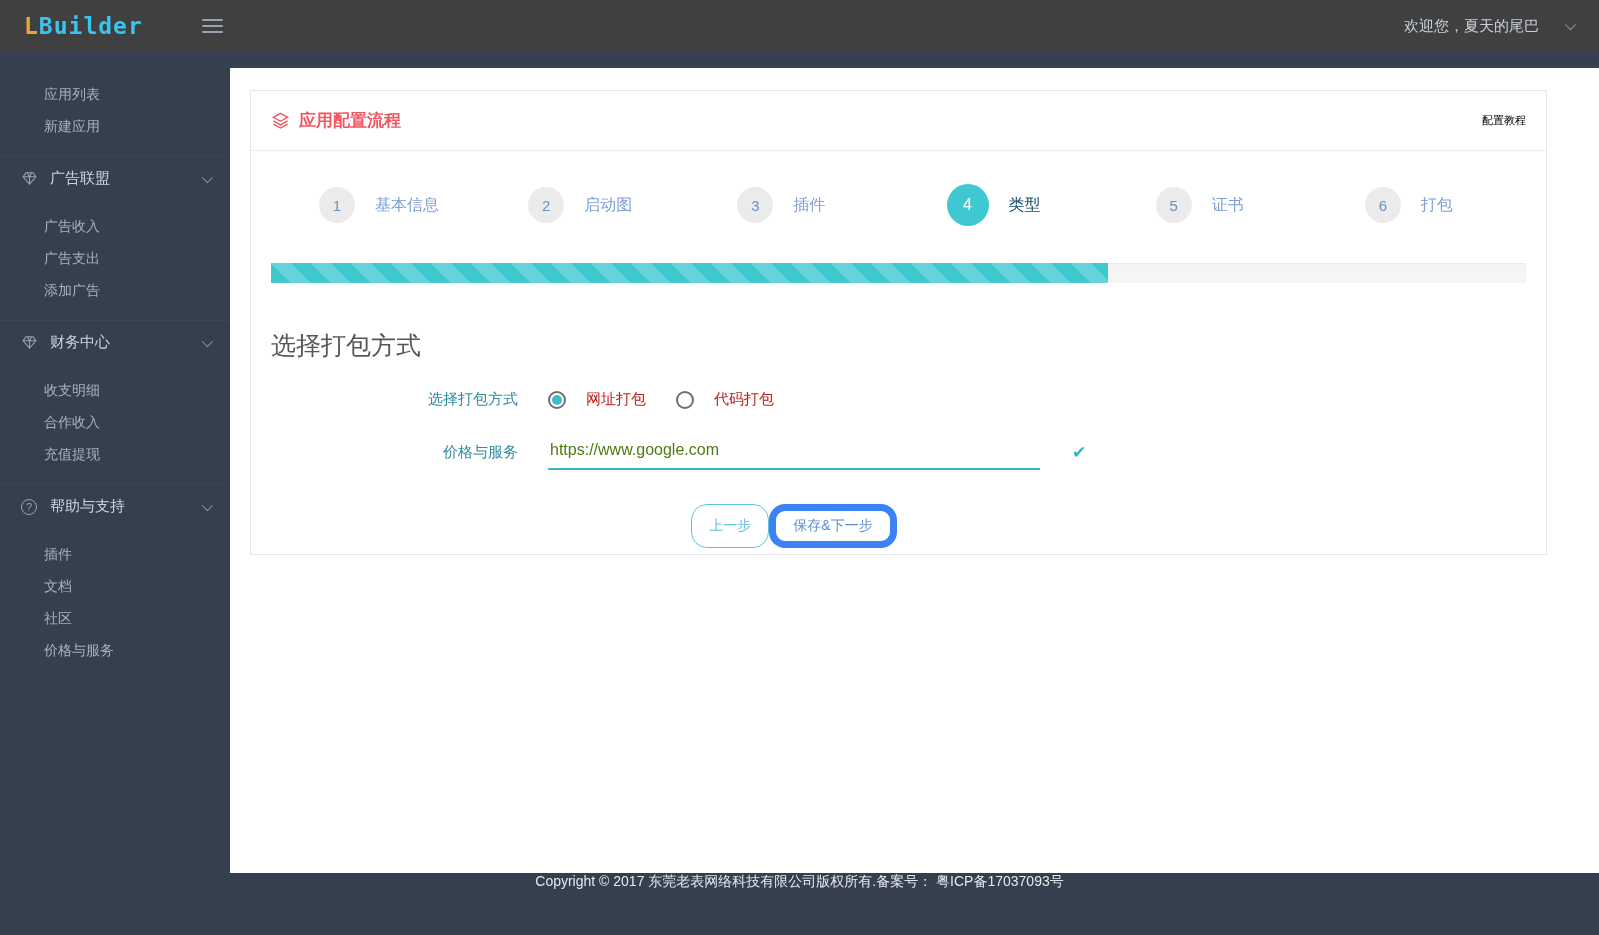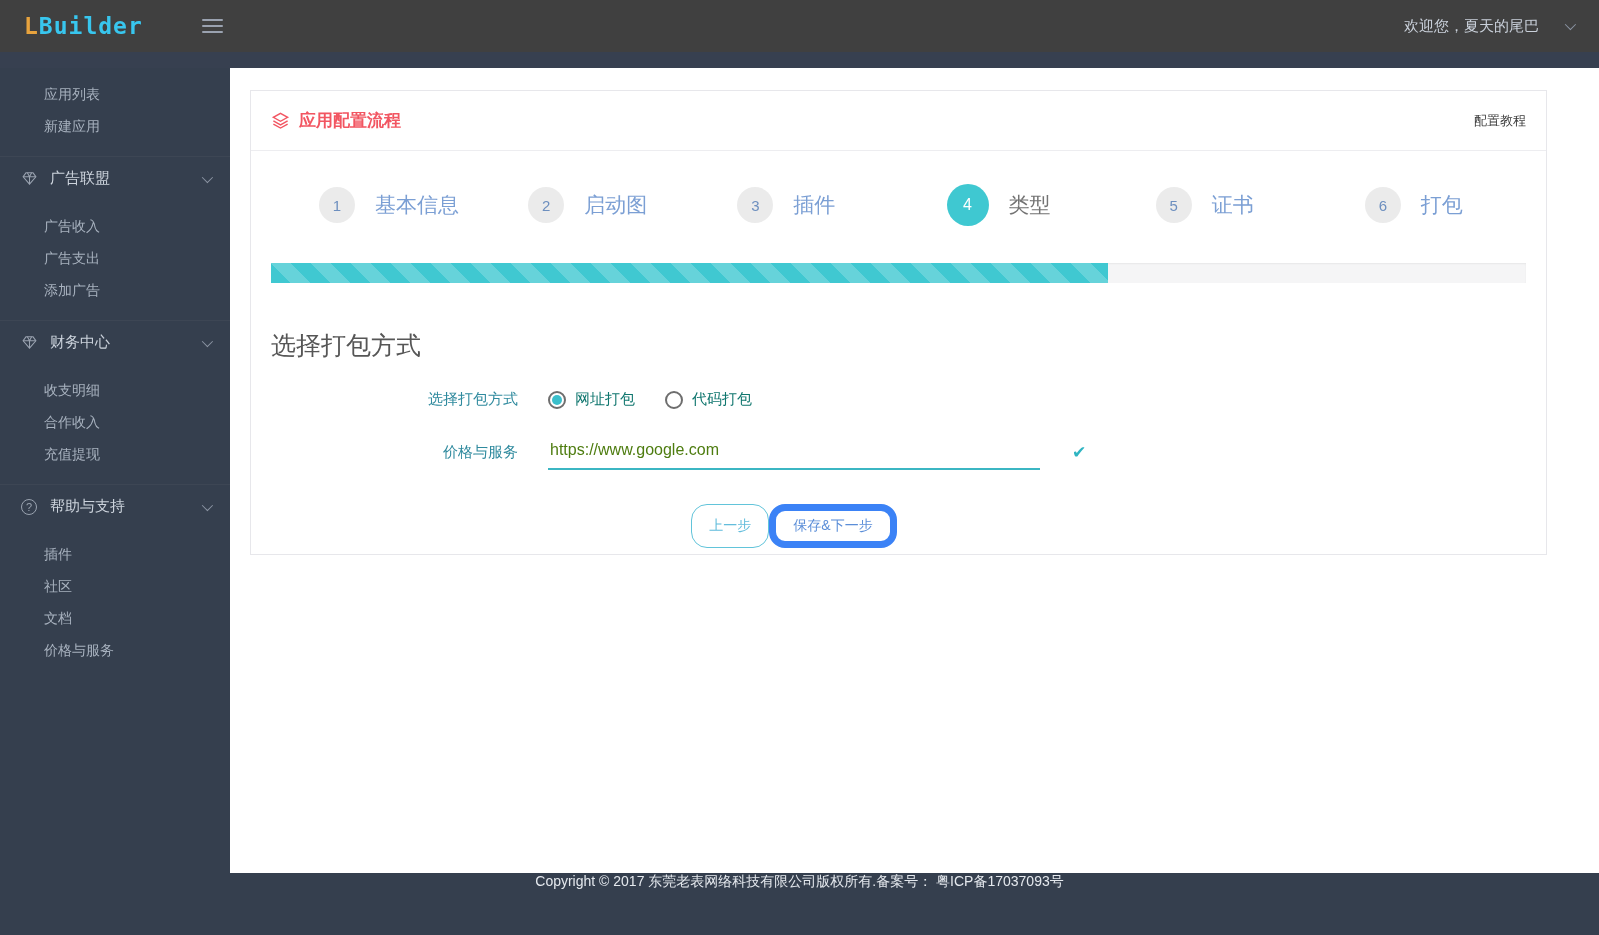--- a/index.html
+++ b/index.html
@@ -30,48 +30,48 @@
   .nav-sub { padding:10px 0 14px; }
   .nav-subitem { height:32px; line-height:32px; padding-left:44px; font-size:14px; color:#a8b2bf; cursor:pointer; }
 
   .main { flex:1; background:#fff; }
 
   
   .card { margin:22px 0 0 20px; width:1297px; height:465px; background:#fff; border:1px solid #e7e7eb; }
   .card-header { height:60px; padding:0 20px; display:flex; align-items:center; justify-content:space-between; border-bottom:1px solid #ededf0; }
   .card-title { display:flex; align-items:center; gap:9px; color:#f25662; font-size:17px; font-weight:bold; }
   .card-title svg { width:19px; height:19px; stroke:#f25662; fill:none; stroke-width:1.8; }
-  .tutorial-link { color:#404040; font-size:13px; cursor:pointer; text-decoration:none; }
+  .tutorial-link { color:#000000; font-size:11px; cursor:pointer; text-decoration:none; }
   .card-body { padding:0 20px; }
 
   
   .steps { display:flex; margin-top:33px; align-items:center; }
   .step { flex:1; display:flex; align-items:center; padding-left:48px; }
   .step-circle { width:36px; height:36px; border-radius:50%; background:#ebebeb; color:#6d8fbf; font-size:15px; display:flex; align-items:center; justify-content:center; flex-shrink:0; }
   .step.active .step-circle { width:42px; height:42px; background:#3fc8d1; color:#fff; font-size:16px; }
-  .step-label { margin-left:20px; font-size:21px; color:#7b9fd4; }
-  .step.active .step-label { color:#737373; }
+  .step-label { margin-left:20px; font-size:16px; color:#7b9fd4; }
+  .step.active .step-label { color:#0c4a6e; }
 
   
   .progress { margin-top:37px; height:20px; background:#f5f5f6; box-shadow:inset 0 1px 2px rgba(0,0,0,.06); overflow:hidden; }
   .progress-fill { height:100%; background-color:#40c8d1;
     background-image:linear-gradient(45deg, rgba(255,255,255,.2) 25%, transparent 25%, transparent 50%, rgba(255,255,255,.2) 50%, rgba(255,255,255,.2) 75%, transparent 75%, transparent);
     background-size:40px 40px; }
 
   
   .section-title { margin-top:46px; font-size:25px; color:#565656; font-weight:normal; }
   .form { margin-top:28px; }
   .form-row { display:flex; align-items:center; margin-bottom:26px; }
   .form-label { width:247px; text-align:right; color:#2f8a9e; font-size:15px; flex-shrink:0; }
   .form-ctrl { margin-left:30px; display:flex; align-items:center; }
   .radio-opt { display:flex; align-items:center; cursor:pointer; }
   .radio-opt + .radio-opt { margin-left:30px; }
   .radio-circle { width:18px; height:18px; border-radius:50%; border:2px solid #6e6e6e; display:inline-flex; align-items:center; justify-content:center; background:#fff; }
   .radio-opt.selected .radio-circle::after { content:""; width:10px; height:10px; border-radius:50%; background:#3bbfcb; }
-  .radio-text { margin-left:9px; font-size:15px; color:#0f766e; }
+  .radio-text { margin-left:20px; font-size:15px; color:#b91c1c; }
   .url-wrap { margin-left:30px; width:492px; }
   .url-input { width:100%; border:none; outline:none; border-bottom:2px solid #3bb6c3; font-size:16px; color:#4d7c0f; padding:6px 2px 9px; font-family:"Liberation Sans","DejaVu Sans",sans-serif; background:transparent; }
   .check { margin-left:32px; color:#2fb5c2; font-size:17px; font-weight:bold; }
   .btn-row { margin-left:277px; width:492px; display:flex; justify-content:center; margin-top:34px; }
   .btn { border-radius:16px; background:#fff; font-size:14px; padding:6px 17px; cursor:pointer; font-family:inherit; }
   .btn-prev { border:1px solid #62c4da; color:#63bddc; }
   .btn-save { border:7px solid #3b82f6; color:#5b8ed8; }
 
   
   .footer { height:62px; background:#353f4e; display:flex; align-items:flex-start; justify-content:center; color:#e5e9ee; font-size:14px; }
@@ -143,22 +143,22 @@
     <div class="nav-group">
       <div class="nav-head">
         <span class="nicon">
             <span class="qicon">?</span>
           </span>
         <span>帮助与支持</span>
         <span class="chev"></span>
       </div>
       <div class="nav-sub">
         <div class="nav-subitem">插件</div>
+        <div class="nav-subitem">文档</div>
         <div class="nav-subitem">社区</div>
-        <div class="nav-subitem">文档</div>
         <div class="nav-subitem">价格与服务</div>
       </div>
     </div>
   </div>
 
   <div class="main">
     <div class="card">
       <div class="card-header">
         <div class="card-title">
           <svg viewBox="0 0 24 24">

